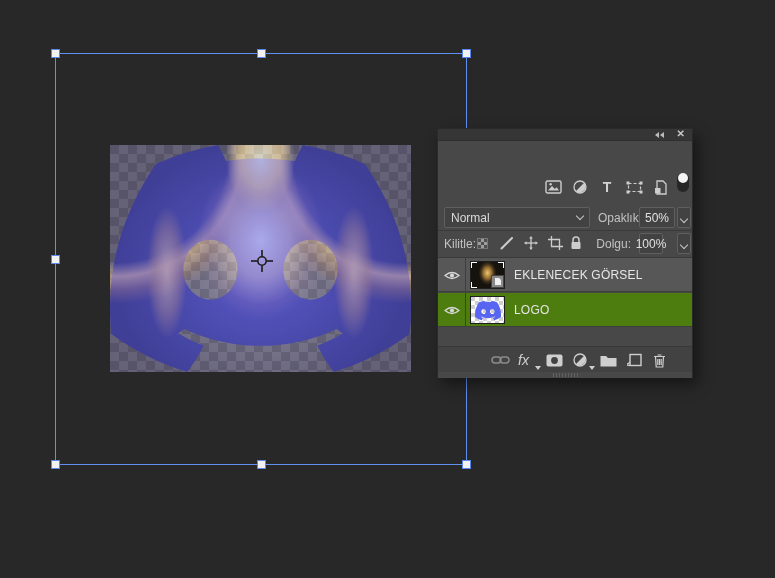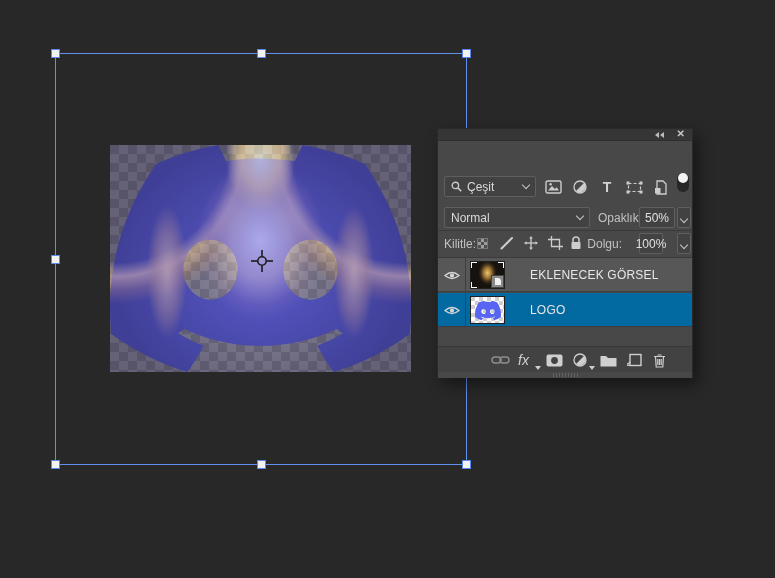--- a/index.html
+++ b/index.html
@@ -53,36 +53,36 @@
 
   .ficon{position:absolute;top:47px;height:22px;display:flex;align-items:center;justify-content:center;cursor:pointer;color:#cdcdcd;}
   .licon{position:absolute;top:103px;height:22px;display:flex;align-items:center;justify-content:center;cursor:pointer;}
   .toggle{position:absolute;right:3px;top:44px;width:12px;height:19px;background:#262626;border-radius:6px;cursor:pointer;}
   .toggle i{position:absolute;left:1px;top:0;width:10px;height:10px;background:#f4f4f4;border-radius:50%;}
 
   .sep{position:absolute;left:0;width:100%;height:1px;background:#3a3a3a;}
 
   .lrow{position:absolute;left:0;width:100%;height:34px;border-bottom:1px solid #3e3e3e;cursor:pointer;}
   .row-sel{background:#575757;}
-  .row-norm{background:#0369a1;}
+  .row-norm{background:#4d7c0f;}
   .eyecell{position:absolute;left:0;top:0;width:28px;height:34px;border-right:1px solid #3e3e3e;
     display:flex;align-items:center;justify-content:center;}
   .thumb{position:absolute;left:32px;top:3px;width:35px;height:28px;border:1px solid #1f1f1f;overflow:hidden;}
   .thumb-checker{position:absolute;inset:0;background:repeating-conic-gradient(#ffffff 0% 25%, #cfcfcf 0% 50%);background-size:8px 8px;}
   .skull-thumb{position:absolute;inset:0;background:
     radial-gradient(ellipse 9px 12px at 50% 42%, #e8c876 0%, #9a7030 45%, #3a2d1a 75%, #16120d 100%),
     #16120d;}
   .brk{position:absolute;width:7px;height:7px;}
   .brk-tl{left:-1px;top:-1px;border-top:2px solid #fff;border-left:2px solid #fff;}
   .brk-tr{right:-1px;top:-1px;border-top:2px solid #fff;border-right:2px solid #fff;}
   .brk-bl{left:-1px;bottom:-1px;border-bottom:2px solid #fff;border-left:2px solid #fff;}
   .brk-br{right:-1px;bottom:-1px;border-bottom:2px solid #fff;border-right:2px solid #fff;}
   .so-badge{position:absolute;right:0;bottom:0;width:13px;height:13px;background:#8a8a8a;border:1px solid #444;
     display:flex;align-items:center;justify-content:center;}
-  .lname{position:absolute;left:76px;top:10px;color:#e6e6e6;letter-spacing:.2px;margin-left:16px;}
+  .lname{position:absolute;left:76px;top:10px;color:#e6e6e6;letter-spacing:.2px;}
 
   .toolbar{position:absolute;left:0;top:217px;width:100%;height:26px;background:#424242;border-top:1px solid #383838;}
   .tbtn{position:absolute;top:0;height:26px;display:flex;align-items:center;justify-content:flex-start;cursor:pointer;color:#cdcdcd;}
   .fx{font-style:italic;font-size:14px;color:#cfcfcf;}
   .tinytri{width:0;height:0;border-left:3px solid transparent;border-right:3px solid transparent;border-top:4px solid #cfcfcf;
     position:absolute;right:-6px;bottom:3px;}
   .bstrip{position:absolute;left:0;top:243px;width:100%;height:6px;background:#484848;}
   .grip{position:absolute;left:115px;top:1px;width:26px;height:4px;
     background:repeating-linear-gradient(90deg,#636363 0 1px,transparent 1px 3px);}
   .checker-mini{width:11px;height:11px;background:repeating-conic-gradient(#9d9d9d 0% 25%, #4f4f4f 0% 50%);background-size:6px 6px;border:1px solid #777;}
@@ -123,28 +123,20 @@
 
     <div class="minibar">
       <div class="collapse">
           <i class="tri-l"></i>
           <i class="tri-l"></i>
         </div>
       <div class="closex">✕</div>
     </div>
 
 
-    <div class="combo" style="left:6px;top:47px;width:92px;">
-      <svg width="11" height="11" viewBox="0 0 11 11">
-        <circle cx="4.4" cy="4.4" r="3.2" fill="none" stroke="#c8c8c8" stroke-width="1.4"></circle>
-        <line x1="6.9" y1="6.9" x2="10.2" y2="10.2" stroke="#c8c8c8" stroke-width="1.6"></line>
-      </svg>
-      <span>Çeşit</span>
-      <span class="chev"></span>
-    </div>
     <div class="ficon" style="left:105px;width:20px;">
       <svg width="17" height="14" viewBox="0 0 17 14">
           <rect x="1" y="1" width="15" height="12" rx="1.5" fill="none" stroke="#cdcdcd" stroke-width="1.4"></rect>
           <path d="M3 10.5 L7 6 L9.8 9 L11.6 7.2 L14 10.5 Z" fill="#cdcdcd"></path>
           <circle cx="5.6" cy="4.3" r="1.2" fill="#cdcdcd"></circle>
         </svg>
     </div>
     <div class="ficon" style="left:133px;width:18px;">
       <svg width="14" height="14" viewBox="0 0 14 14">
           <circle cx="7" cy="7" r="6" fill="none" stroke="#cdcdcd" stroke-width="1.3"></circle>
@@ -210,21 +202,21 @@
           <path d="M3.5 0 V10.5 H15"></path>
           <path d="M0 3.5 H11.5 V14"></path>
         </svg>
     </div>
     <div class="licon" style="left:131px;width:14px;">
       <svg width="12" height="14" viewBox="0 0 12 14">
           <path d="M3 6 V4 a3 3 0 0 1 6 0 V6" fill="none" stroke="#cdcdcd" stroke-width="1.5"></path>
           <rect x="1.5" y="6" width="9" height="7" rx="1" fill="#cdcdcd"></rect>
         </svg>
     </div>
-    <div class="lbl" style="left:147px;top:108px;width:37px;text-align:right;">Dolgu:</div>
+    <div class="lbl" style="left:156px;top:108px;width:37px;text-align:right;">Dolgu:</div>
     <div class="valbox" style="left:201px;top:104px;width:24px;">
       <span>100%</span>
     </div>
     <div class="chevbtn" style="left:239px;top:104px;">
         <span class="chev" style="margin:0 0 -2px 0;"></span>
       </div>
 
     <div class="sep" style="top:128px;"></div>
 
     <div class="lrow row-sel" style="top:129px;">

